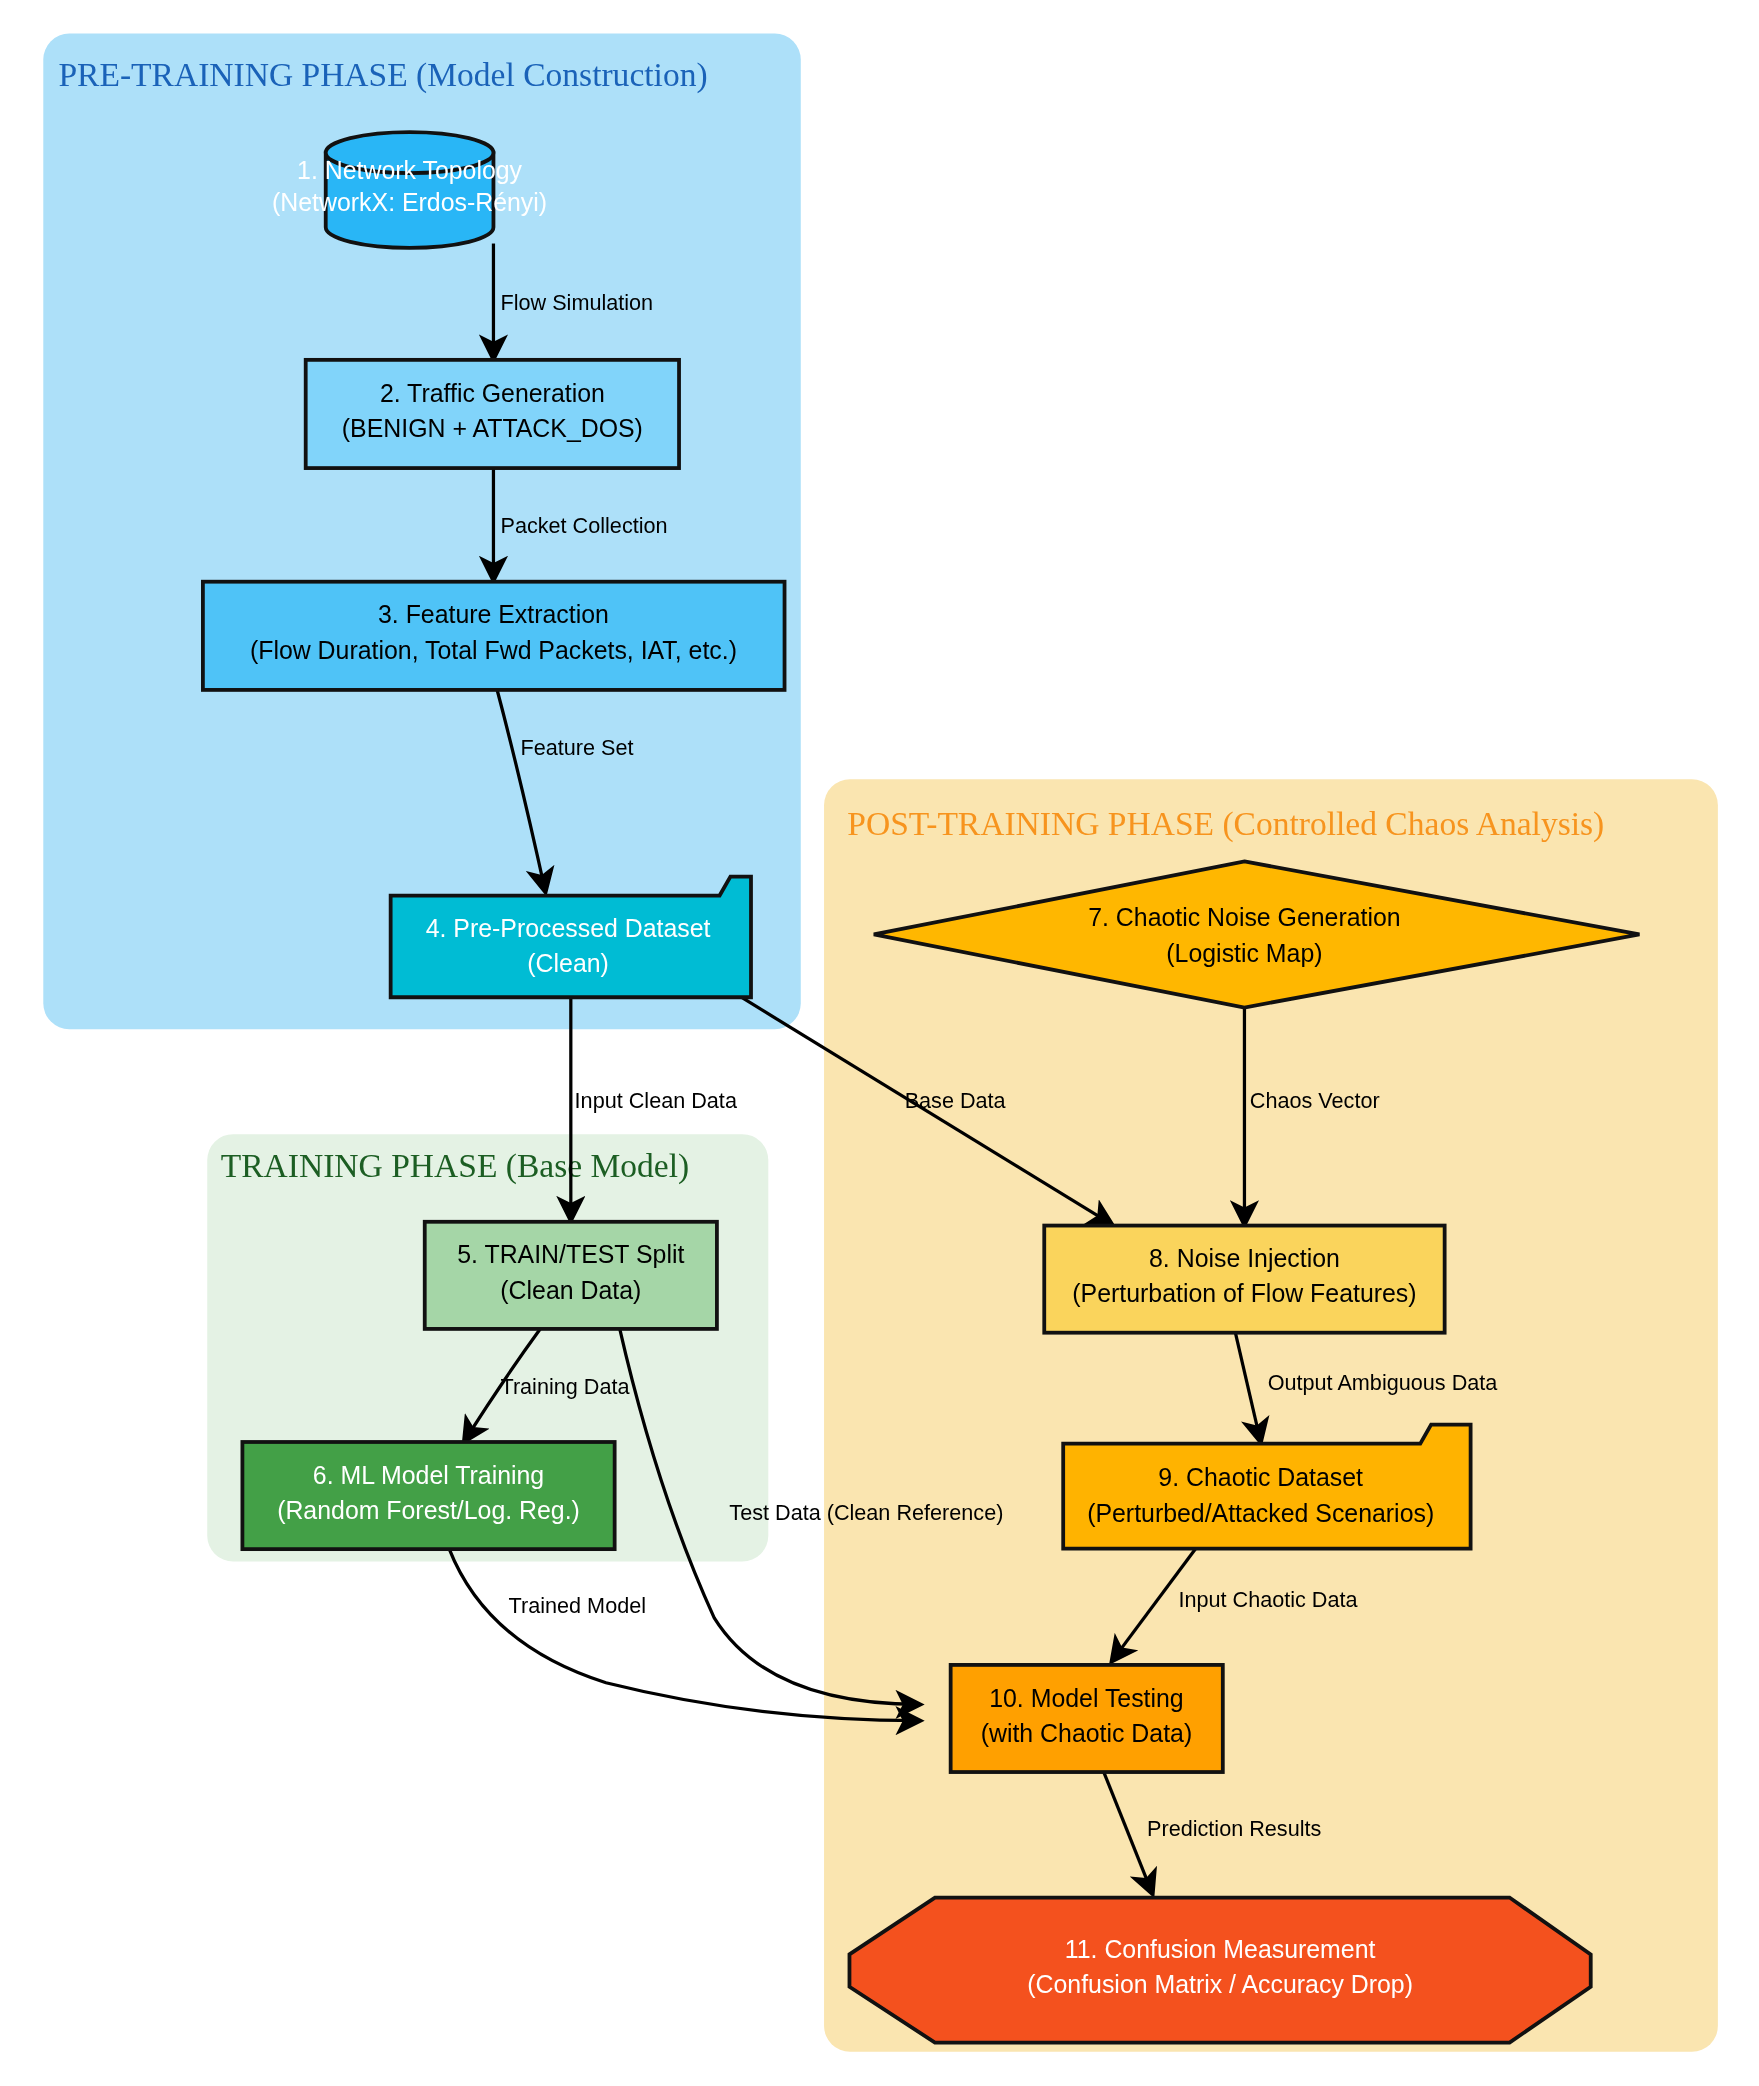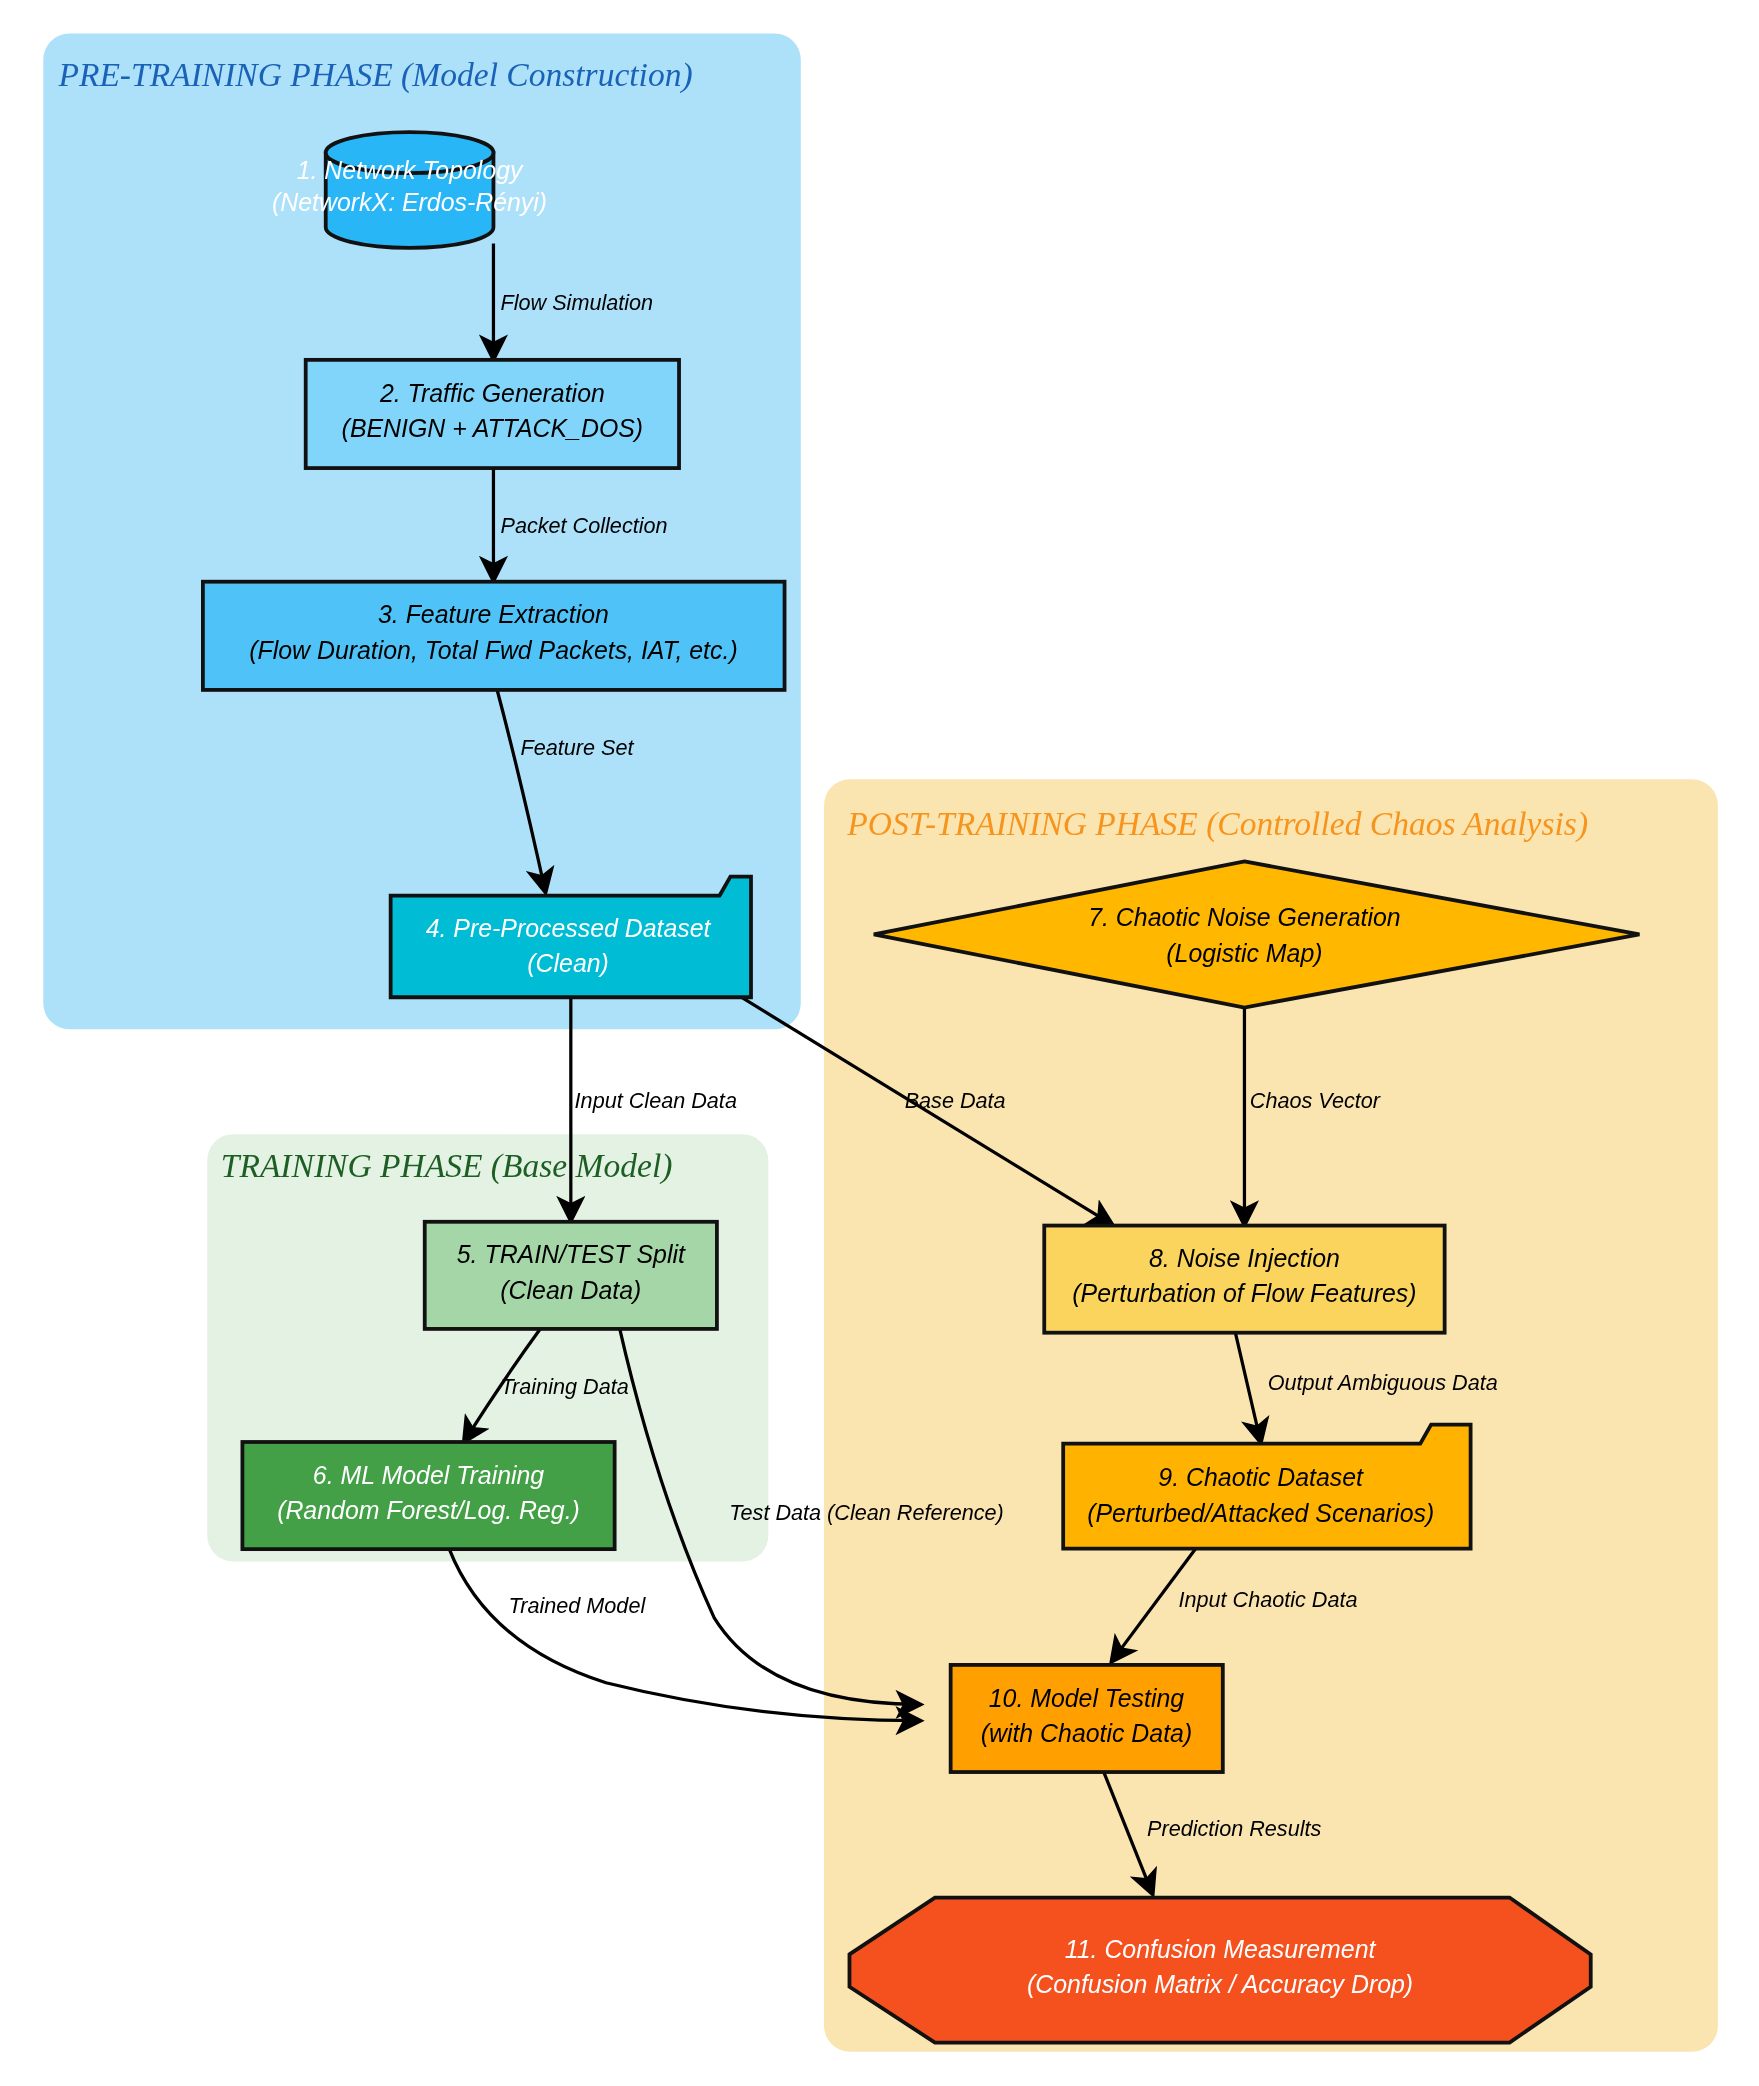--- a/index.html
+++ b/index.html
@@ -6,21 +6,20 @@
     margin: 0;
     padding: 0;
     background: #ffffff;
   }
   #stage {
     position: relative;
     width: 1759px;
     height: 2087px;
     background: #ffffff;
     font-family: "Liberation Sans", sans-serif;
-    font-style: italic;
   }
   svg#flow {
     display: block;
     width: 1759px;
     height: 2087px;
   }
   .cluster-label {
     font-family: "Liberation Serif", serif;
     font-size: 62px;
   }

